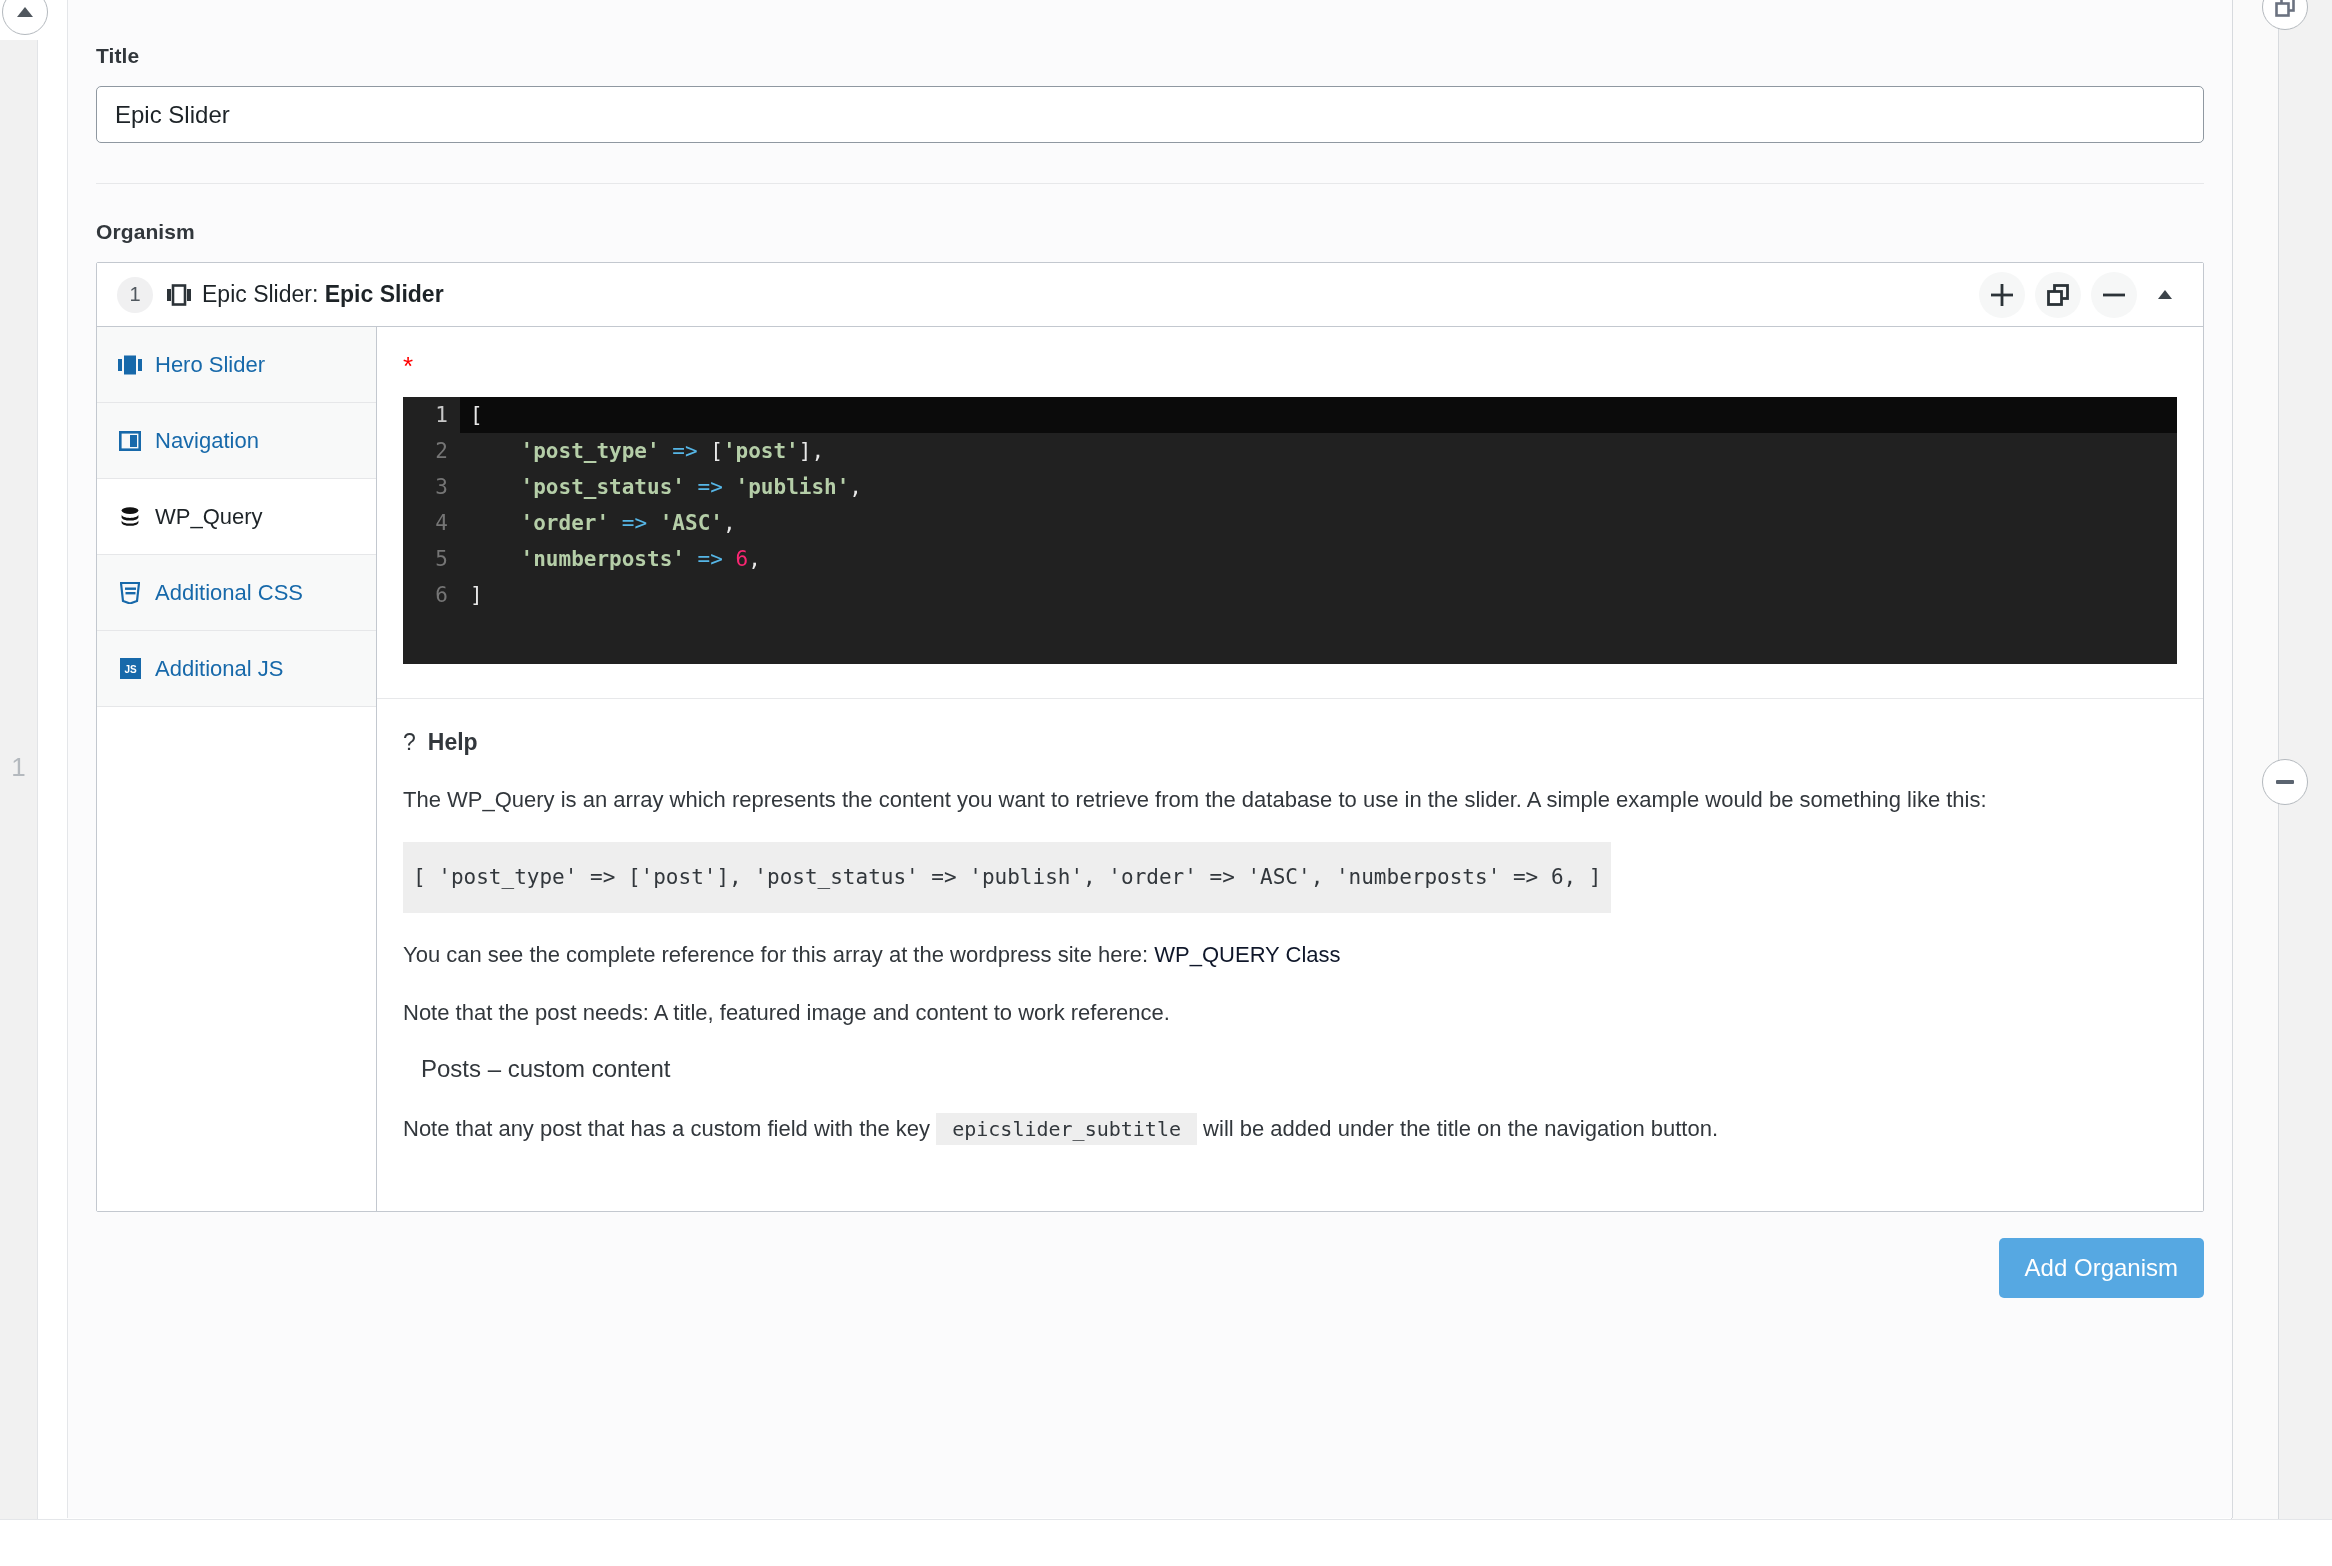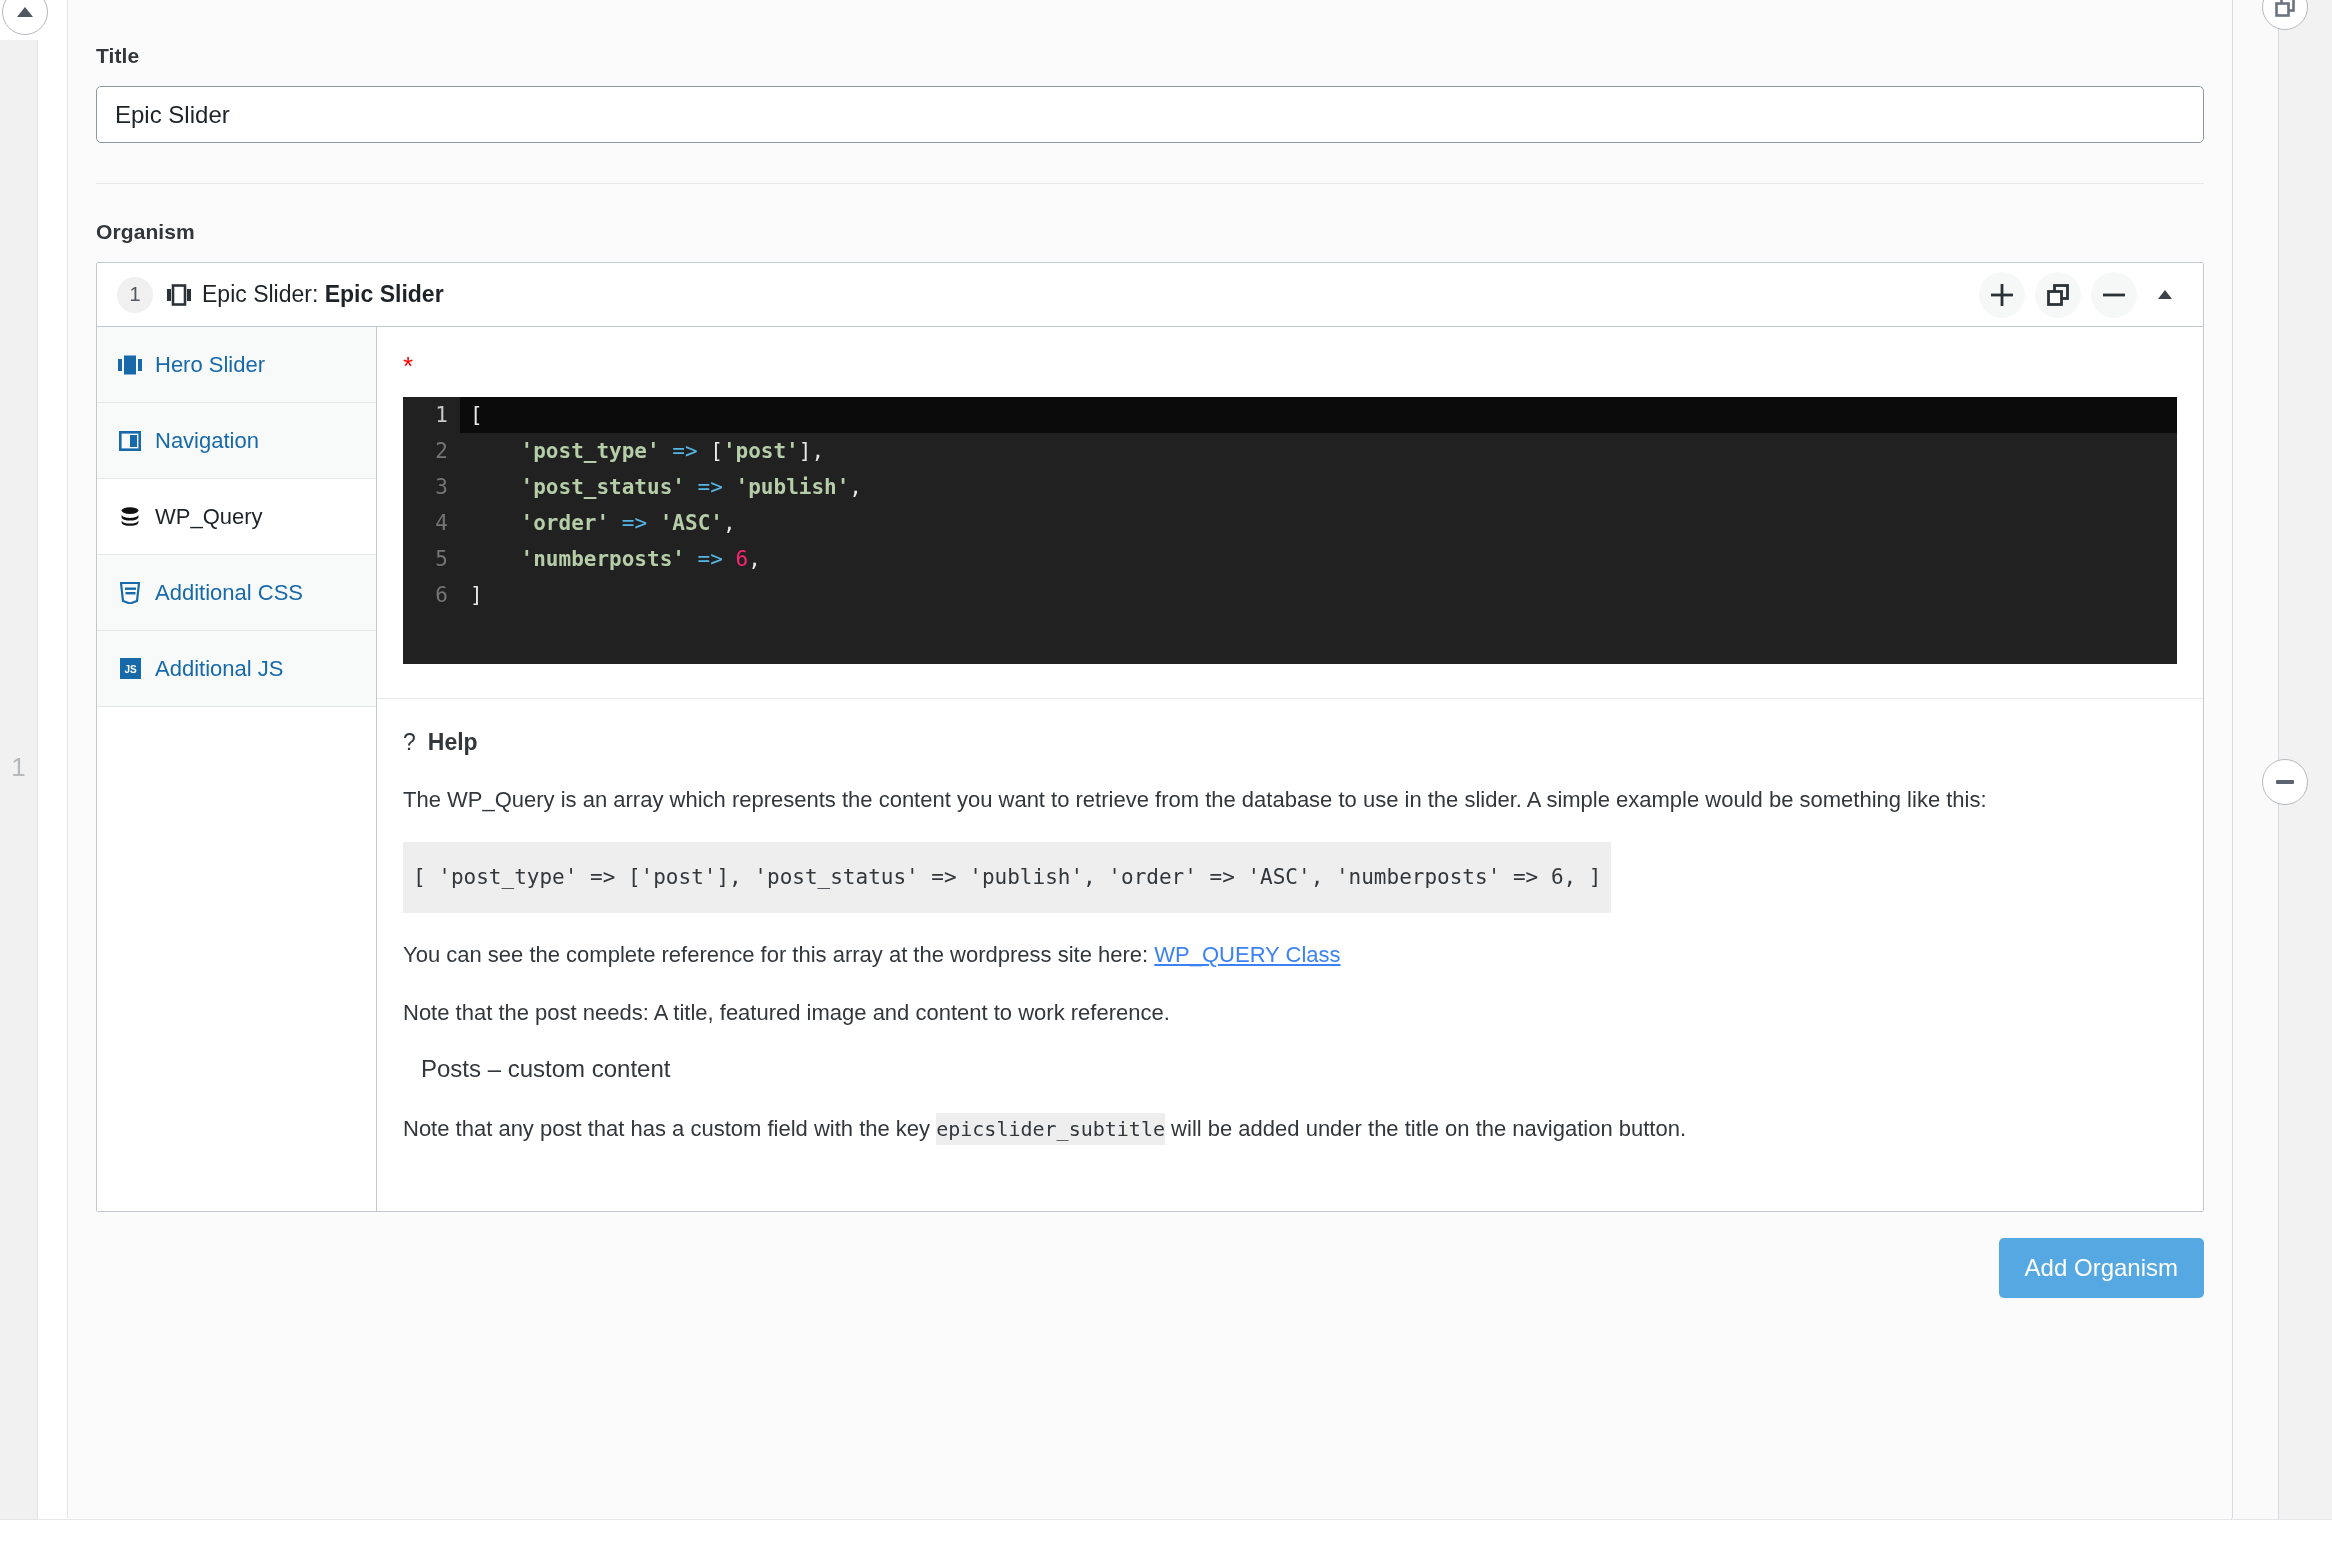--- a/index.html
+++ b/index.html
@@ -294,23 +294,23 @@
     font-size: 21px;
     padding: 22px 10px;
     margin: 0 0 26px 0;
     white-space: pre;
     line-height: 1.3;
   }
   .inline-code {
     background: #eeeeee;
     font-family: "DejaVu Sans Mono", monospace;
     font-size: 20px;
-    padding: 4px 0;
-  }
-  .help-link { color: #3b82f6; text-decoration: underline; cursor: pointer; text-align: center; }
+    padding: 4px 16px;
+  }
+  .help-link { color: #0f172a; cursor: pointer; text-align: center; }
   .help-sub {
     font-size: 24px;
     color: #32373c;
     margin: 0 0 30px 18px;
   }
 
   
   .card-footer {
     padding: 26px 0 0 0;
     display: flex;

